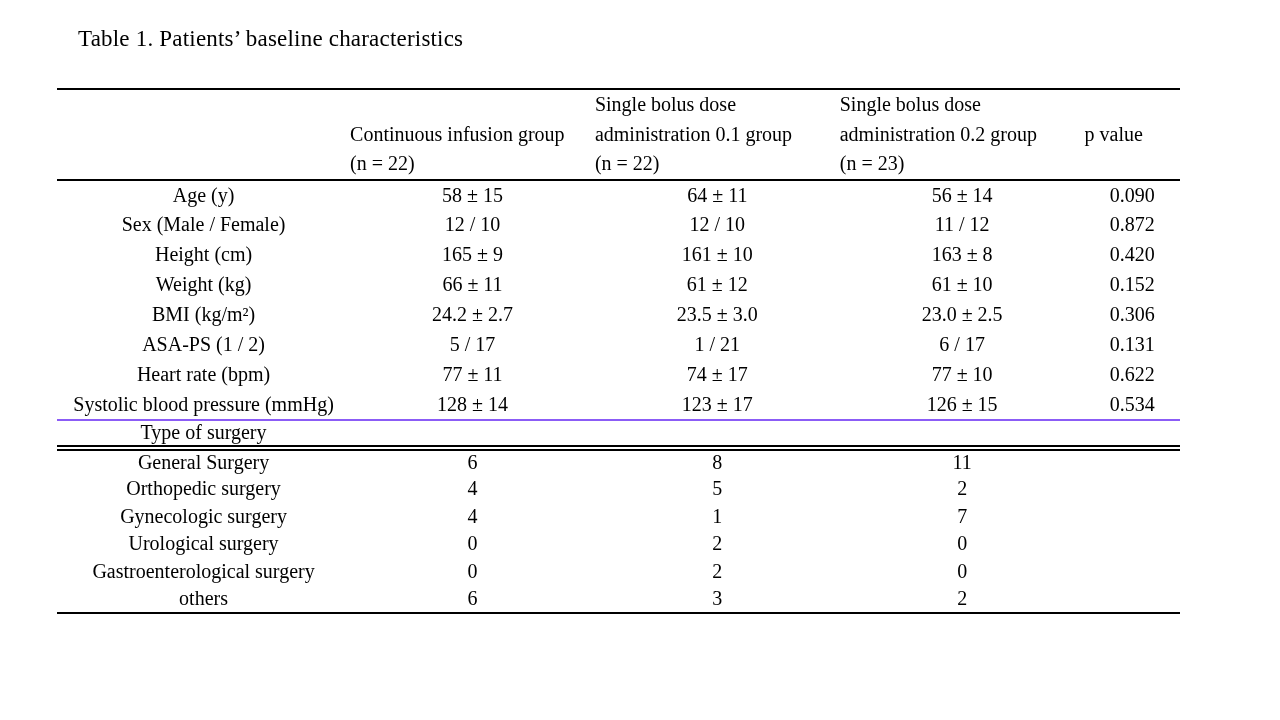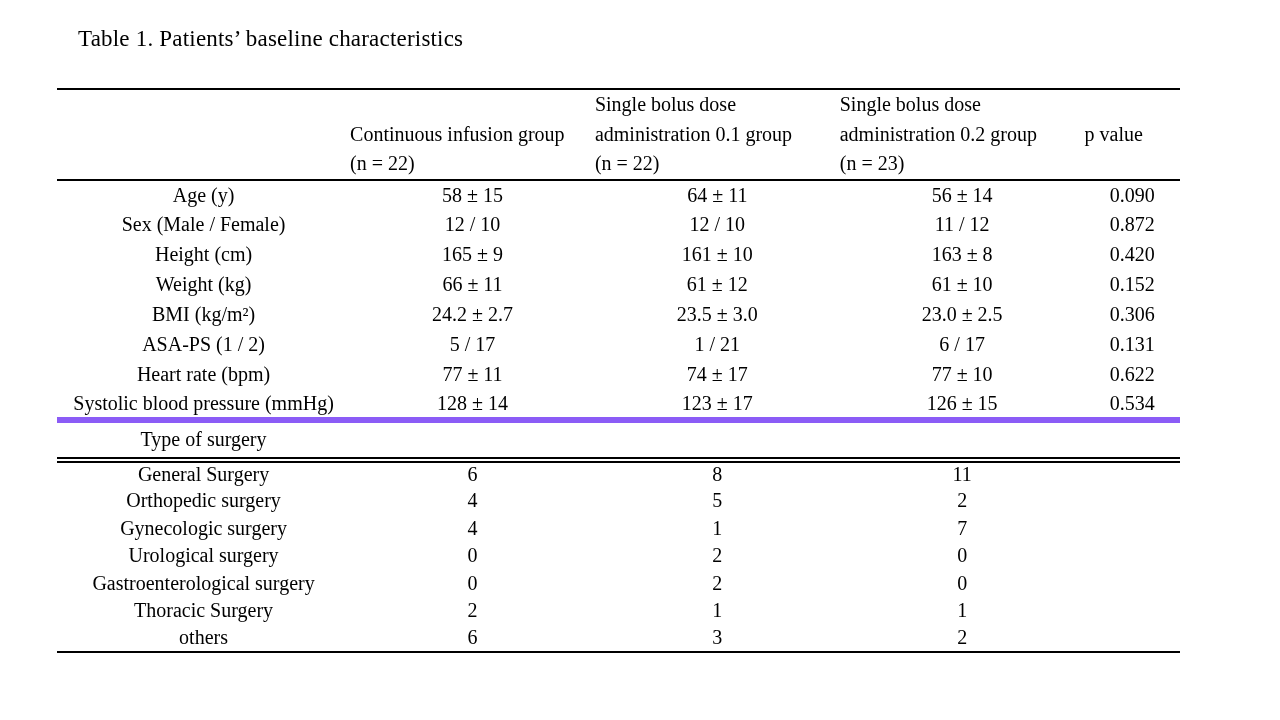--- a/index.html
+++ b/index.html
@@ -55,23 +55,23 @@
   }
   tbody td {
     text-align: center;
     vertical-align: middle;
     height: 30px;
     padding: 0;
     white-space: nowrap;
   }
   tbody.surgery td { height: 27.5px; }
   tr.section-row td {
-    border-top: 6px solid #8b5cf6;
+    border-top: 2px solid #8b5cf6;
     border-bottom: 6px double #000;
-    height: 40px;
+    height: 28px;
   }
 </style>
 </head>
 <body>
 
 <div class="page">
 
   <div class="title">Table 1. Patients’ baseline characteristics</div>
 
   <table class="baseline-table">
@@ -208,27 +208,20 @@
           <td></td>
         </tr>
         <tr>
           <td>Gastroenterological surgery</td>
           <td>0</td>
           <td>2</td>
           <td>0</td>
           <td></td>
         </tr>
         <tr>
-          <td>Thoracic Surgery</td>
-          <td>2</td>
-          <td>1</td>
-          <td>1</td>
-          <td></td>
-        </tr>
-        <tr>
           <td>others</td>
           <td>6</td>
           <td>3</td>
           <td>2</td>
           <td></td>
         </tr>
       </tbody>
   </table>
 
 </div>

